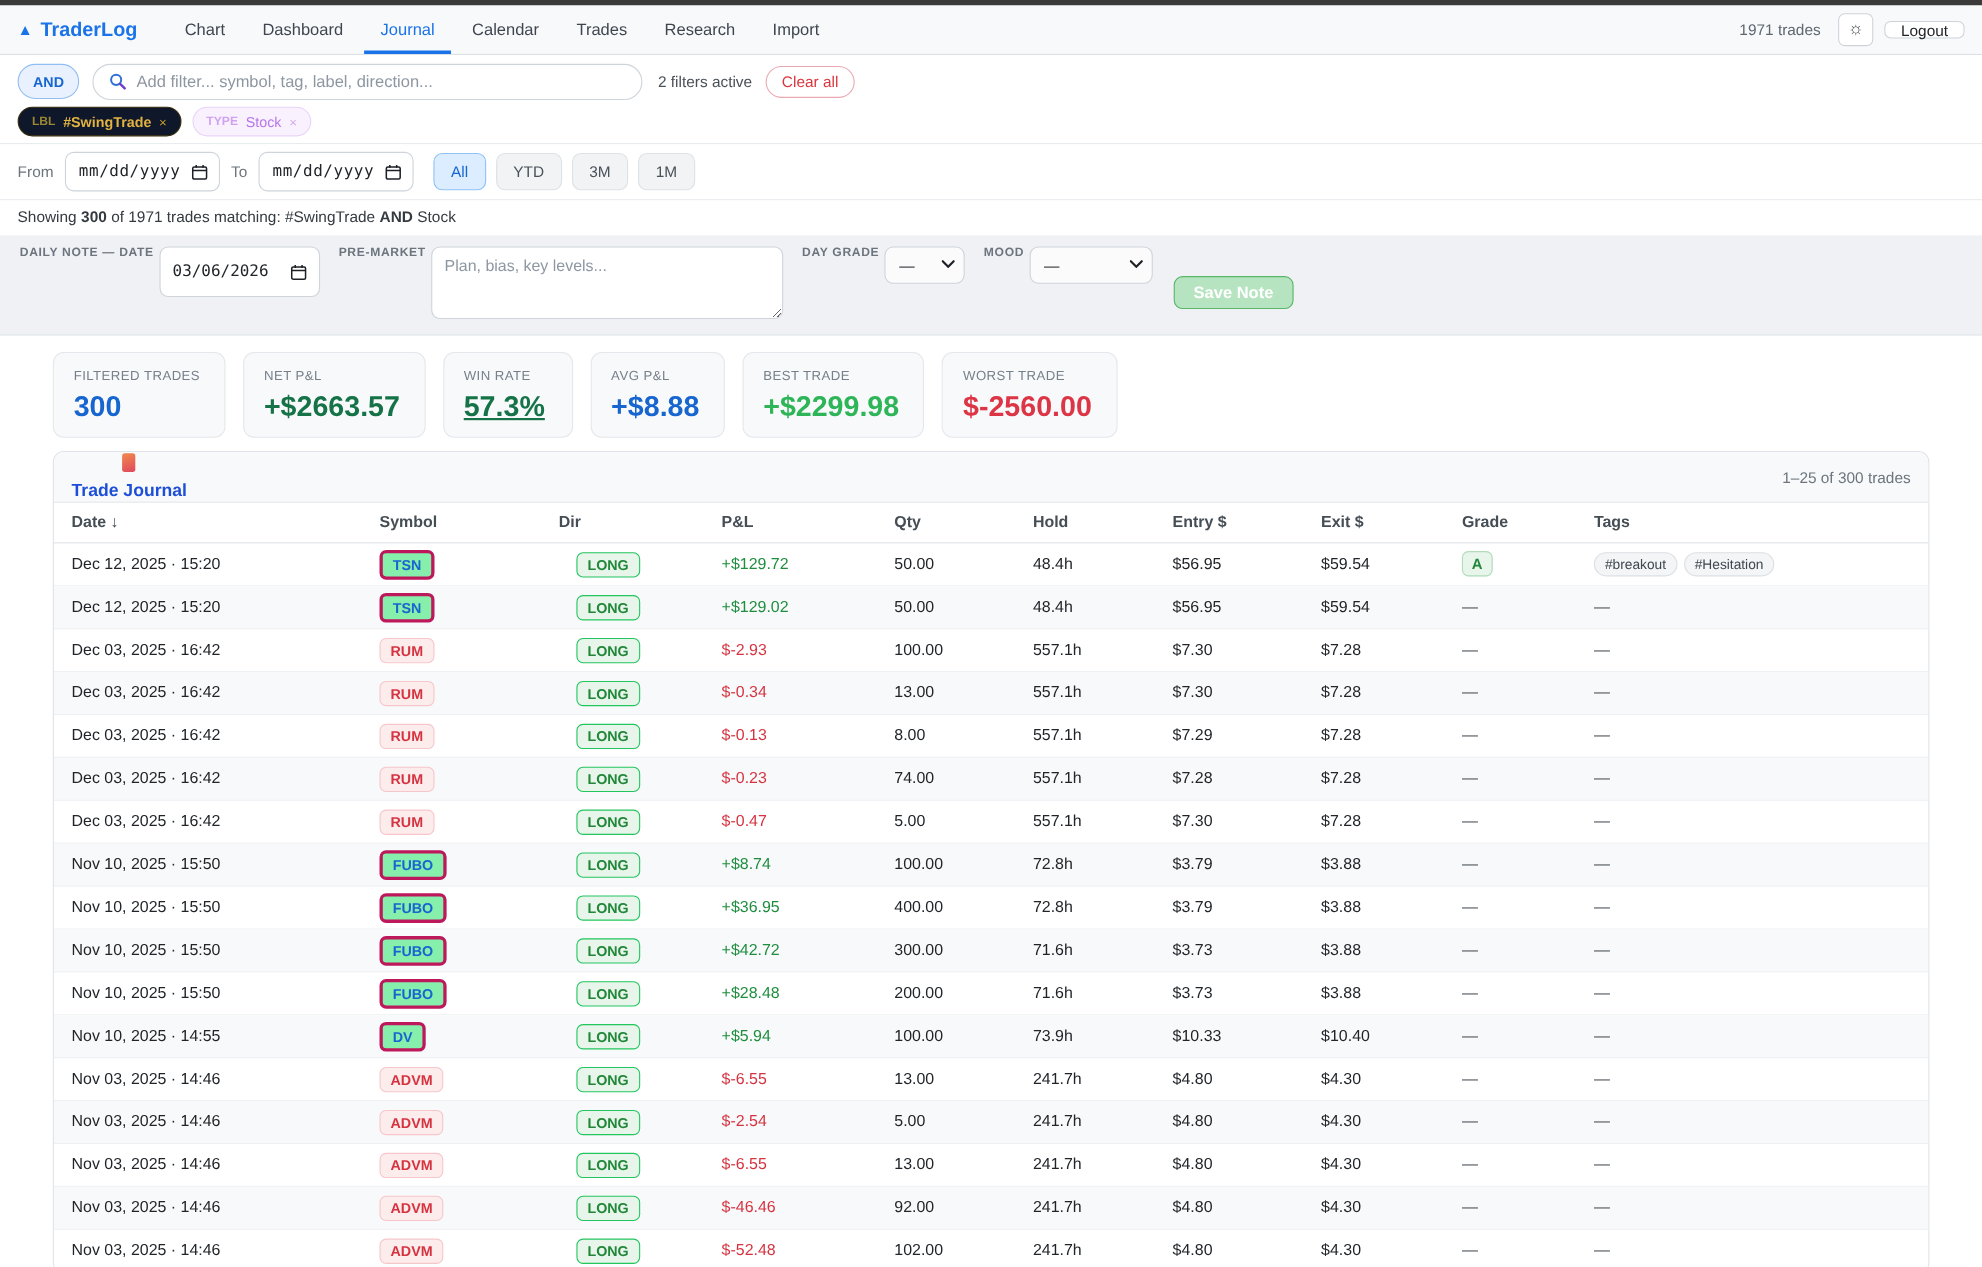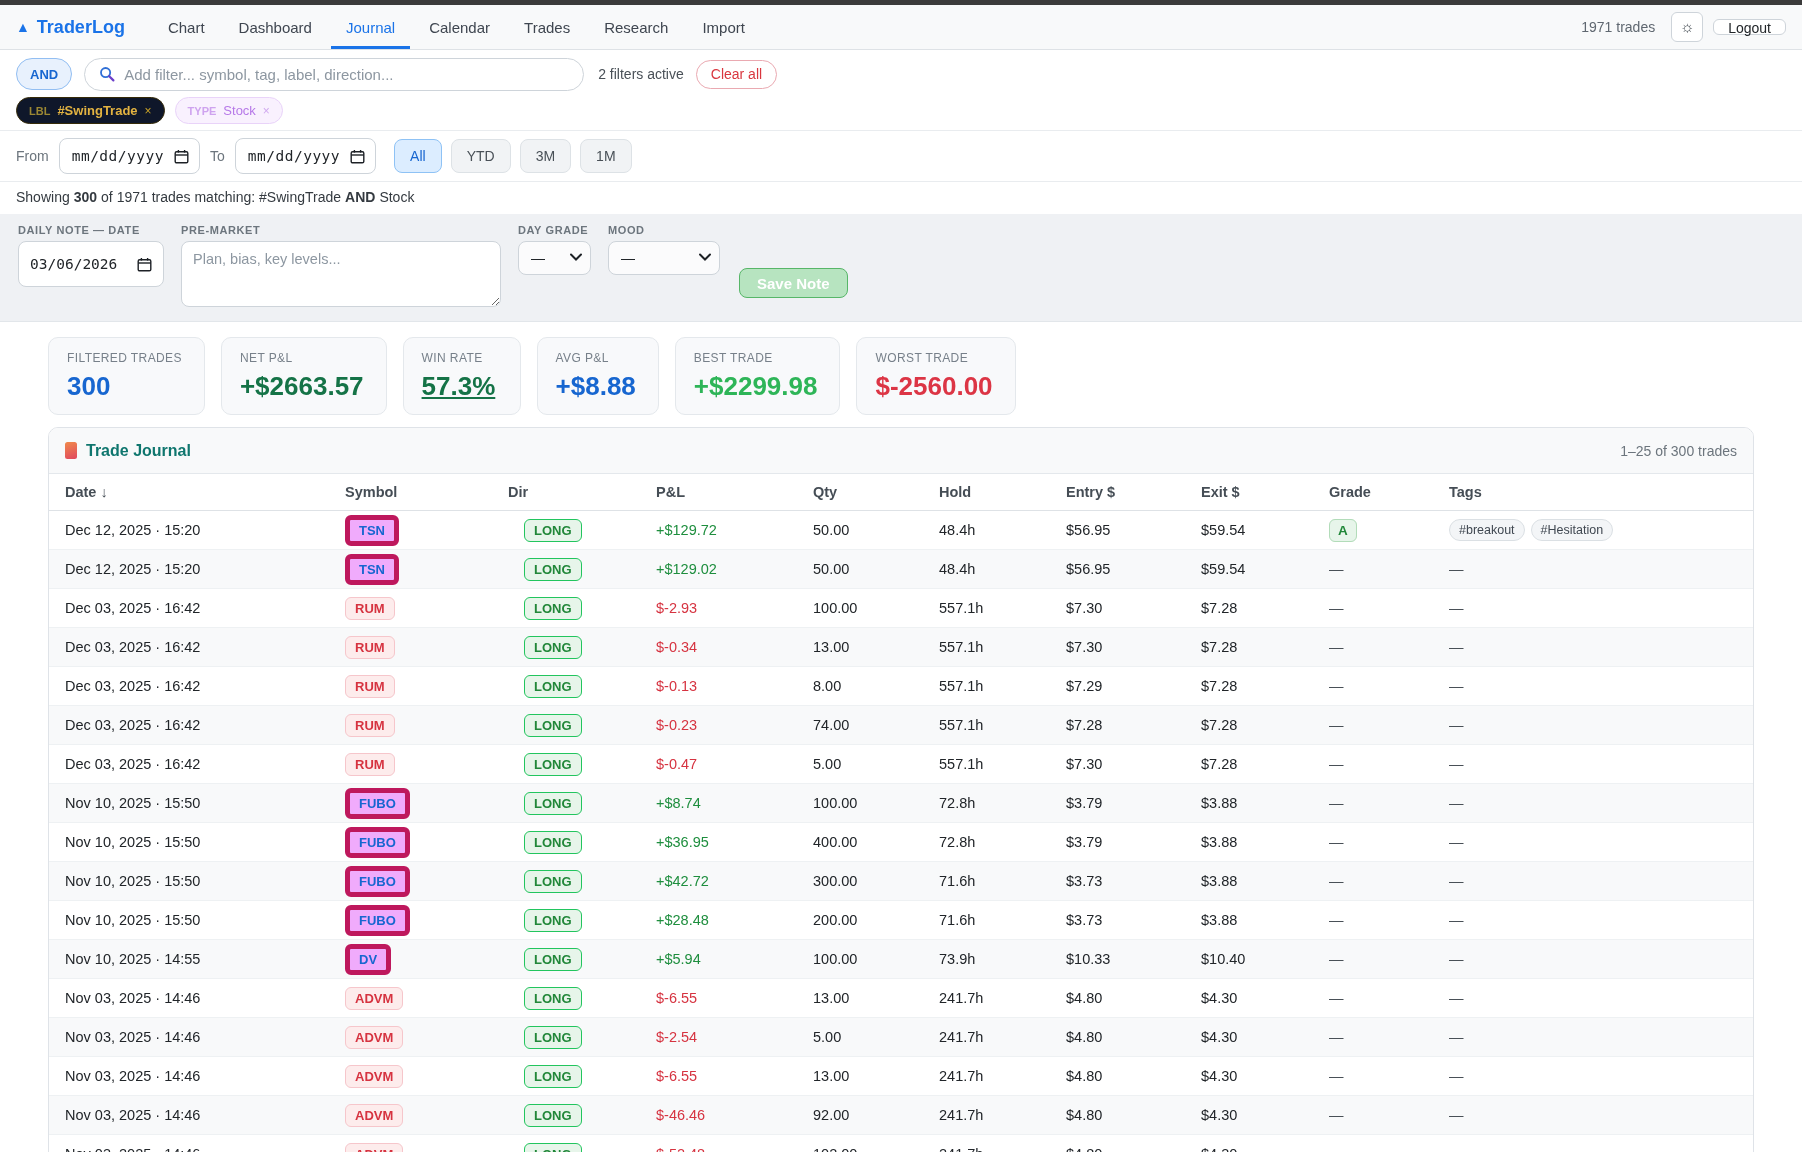--- a/index.html
+++ b/index.html
@@ -55,21 +55,21 @@
   .preset { height:34px; padding:0 15px; border-radius:8px; font-size:14px; cursor:pointer;
     background:#f1f3f5; border:1px solid #dde2e6; color:#495057; }
   .preset.active { background:#dcedff; border:1px solid #8ec2f5; color:#1766d0; }
 
   .showing-row { display:flex; gap:4px; align-items:center; padding:7px 16px 9px; font-size:14px; color:#343a40; }
   .showing-row b { font-weight:bold; }
 
   
   .note-sec { background:#eff1f4; border-bottom:1px solid #e2e6ea; padding:10px 18px 14px;
     display:flex; gap:17px; align-items:flex-start; }
-  .note-col { display:flex; flex-direction:column; gap:5px; }
+  .note-col { display:flex; flex-direction:row; gap:5px; }
   .note-lbl { font-size:11px; font-weight:bold; color:#6c757d; letter-spacing:0.6px; }
   .note-date { width:146px; height:46px; border:1px solid #ced4da; border-radius:8px; background:#fff;
     display:flex; align-items:center; justify-content:space-between; padding:0 11px; cursor:pointer; }
   .note-date .dval { font-family:"DejaVu Sans Mono", monospace; font-size:14.5px; }
   textarea.note-ta { border:1px solid #ced4da; border-radius:8px; background:#fff; padding:9px 11px;
     font-family:inherit; font-size:14.5px; color:#212529; resize:both; }
   textarea.note-ta::placeholder { color:#8d97a1; }
   .ta-pre { width:320px; height:66px; }
   .ta-post { width:325px; height:66px; }
   .sel { position:relative; height:34px; border:1px solid #ced4da; border-radius:8px; background:#fbfbfc;
@@ -83,31 +83,31 @@
   
   .stats-row { display:flex; gap:16px; margin:15px 48px 12px; }
   .stat-card { background:#f8f9fb; border:1px solid #e4e8ec; border-radius:10px; padding:13px 22px 12px 18px; min-width:118px; }
   .stat-lbl { font-size:12px; color:#77808a; letter-spacing:0.4px; margin-bottom:6px; white-space:nowrap; }
   .stat-val { font-size:26px; font-weight:bold; white-space:nowrap; }
 
   
   .tbl-card { margin:0 48px; border:1px solid #dfe3e8; border-radius:10px; background:#fff; overflow:hidden; }
   .tbl-head { height:46px; background:#f8f9fa; border-bottom:1px solid #e4e8ec; display:flex;
     align-items:center; justify-content:space-between; padding:0 16px; }
-  .tbl-title { display:flex; align-items:center; gap:9px; font-size:16px; font-weight:bold; color:#0f766e; }
+  .tbl-title { display:flex; align-items:center; gap:9px; font-size:16px; font-weight:bold; color:#1d4ed8;flex-direction:column; }
   .tbl-title .bar-ic { width:12px; height:17px; border-radius:2.5px; background:linear-gradient(160deg,#f08a4b 0%,#e0475f 100%); }
   .tbl-range { font-size:14px; color:#6c757d; }
   .grid-row { display:grid; grid-template-columns:280px 163px 148px 157px 126px 127px 135px 128px 120px 1fr;
     align-items:center; padding:0 16px; }
   .col-head { height:37px; border-bottom:1px solid #dee2e6; font-size:14.5px; color:#454d55; font-weight:bold; }
   .col-head > div { cursor:pointer; }
   .trow { height:39px; border-bottom:1px solid #eef1f3; font-size:14.5px; cursor:pointer; }
   .trow:nth-child(even) { background:#f8f9fa; }
   .pill { display:inline-block; padding:3px 9px; border-radius:6px; font-size:13px; font-weight:bold; }
-  .sym-blue { background:#f0abfc; border:5px solid #be185d; color:#1766d0;text-align:right; }
+  .sym-blue { background:#86efac; border:3px solid #be185d; color:#1766d0;text-align:right; }
   .sym-red  { background:#fdecec; border:1px solid #f6c6cb; color:#d63340; }
   .dir-long { background:#e7f5ea; border:1px solid #22c55e; color:#218739;margin-left:16px; }
   .grade-pill { background:#e7f5ea; border:1px solid #b2dcb9; color:#218739; padding:3px 8px; border-radius:6px; font-weight:bold; font-size:13.5px; }
   .pnl-pos { color:#1e8e3e; } .pnl-neg { color:#d63340; }
   .dash { color:#495057; }
   .tags-cell { display:flex; gap:6px; }
   .tag-pill { background:#f3f5f7; border:1px solid #dbe0e4; color:#3f4750; border-radius:999px;
     padding:3px 9px; font-size:12.5px; cursor:pointer; }
 </style>
 </head>

